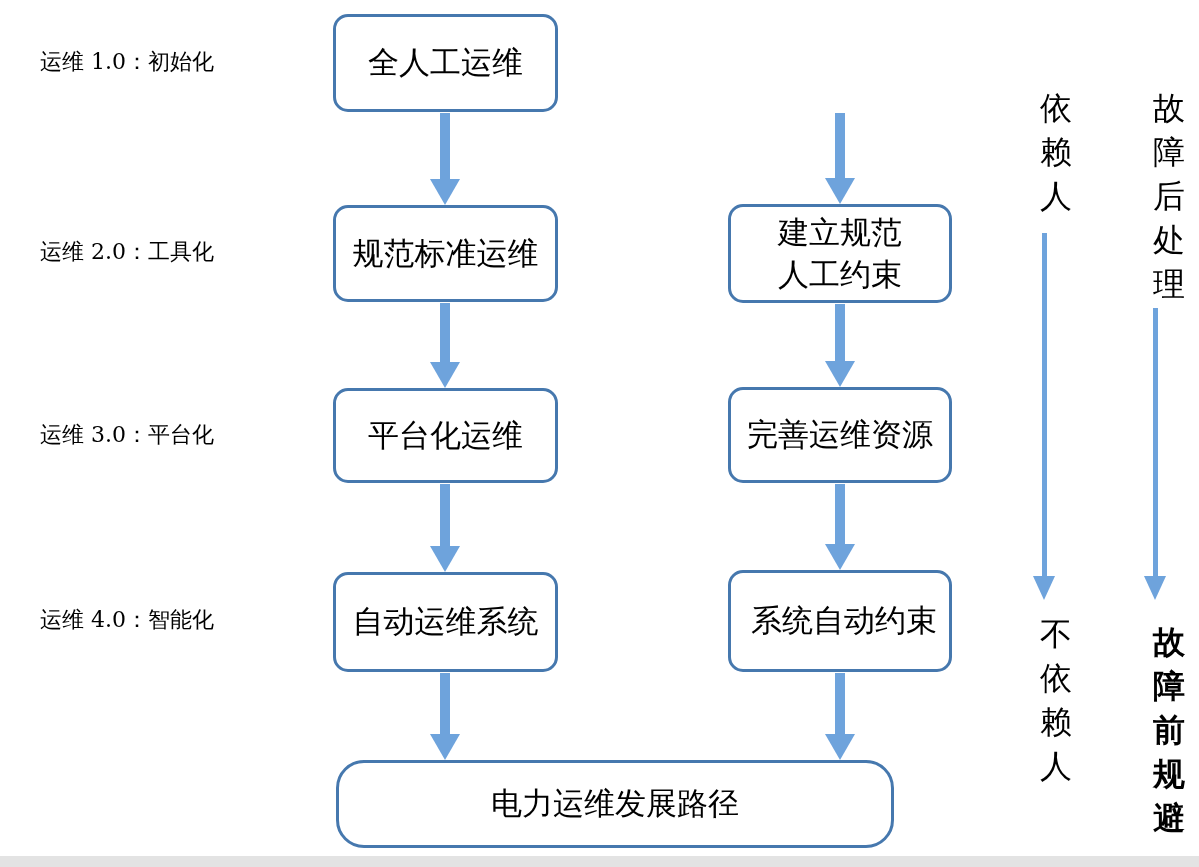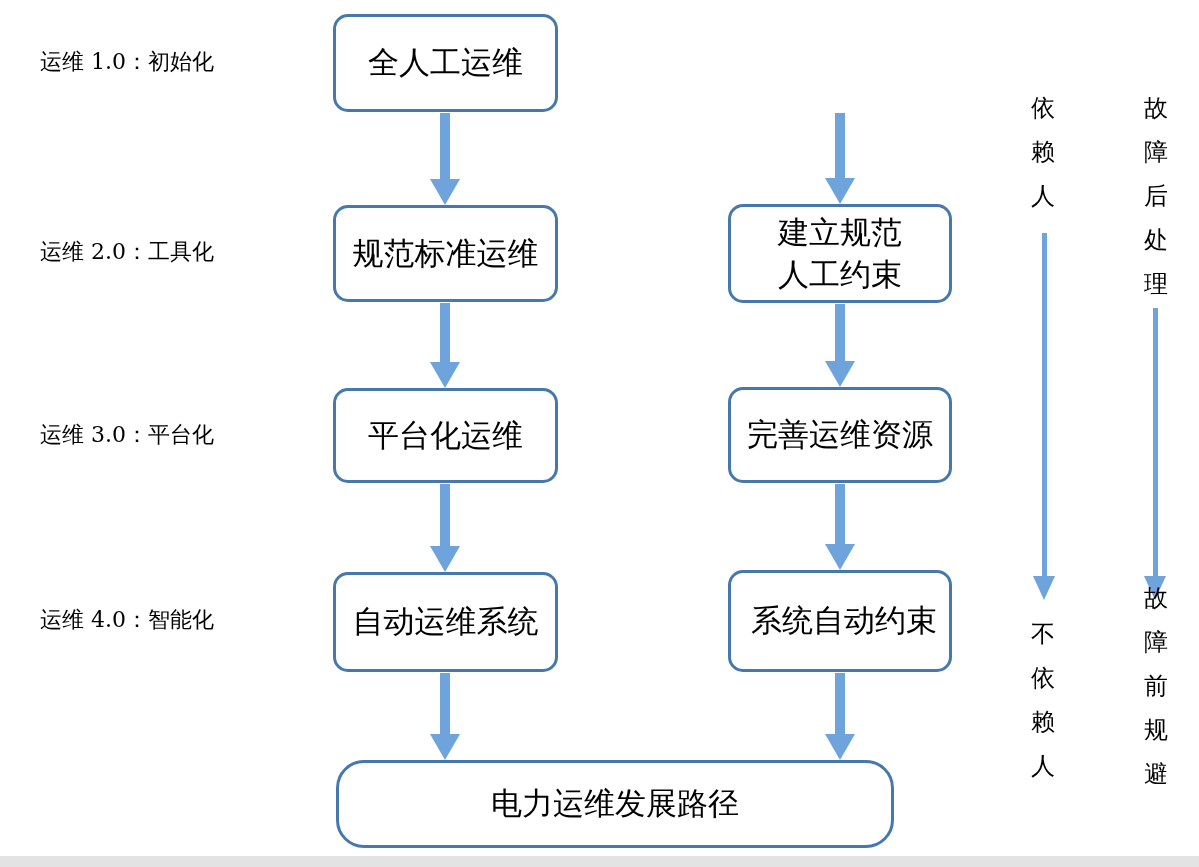--- a/index.html
+++ b/index.html
@@ -51,24 +51,25 @@
   .arrow.thin{width:22px;}
   .arrow.thin .stem{width:5px;}
   .arrow.thin .head{
     border-left:11px solid transparent;
     border-right:11px solid transparent;
     border-top:24px solid #6EA3DC;
   }
   .vlabel{
     position:absolute;
     width:36px;
-    font-size:24px;
+    font-size:32px;
     line-height:44px;
     text-align:center;
     word-break:break-all;
+    margin-left:13px;
   }
   .bottom-bar{
     position:absolute;
     left:0;top:856px;
     width:1199px;height:11px;
     background:#E3E3E3;
   }
 </style>
 </head>
 <body>
@@ -131,17 +132,17 @@
       <div class="stem"></div>
       <div class="head"></div>
     </div>
   <div class="vlabel" style="left:1025px;top:612px;">不依赖人</div>
 
   <div class="vlabel" style="left:1138px;top:86px;">故障后处理</div>
   <div class="arrow thin" style="left:1144px;top:308px;height:292px;">
       <div class="stem"></div>
       <div class="head"></div>
     </div>
-  <div class="vlabel" style="left:1138px;top:576px;">故障前规避</div>
+  <div class="vlabel" style="left:1138px;top:620px;font-weight:bold;">故障前规避</div>
 
   <div class="bottom-bar"></div>
 
 </div>
 
 </body></html>

